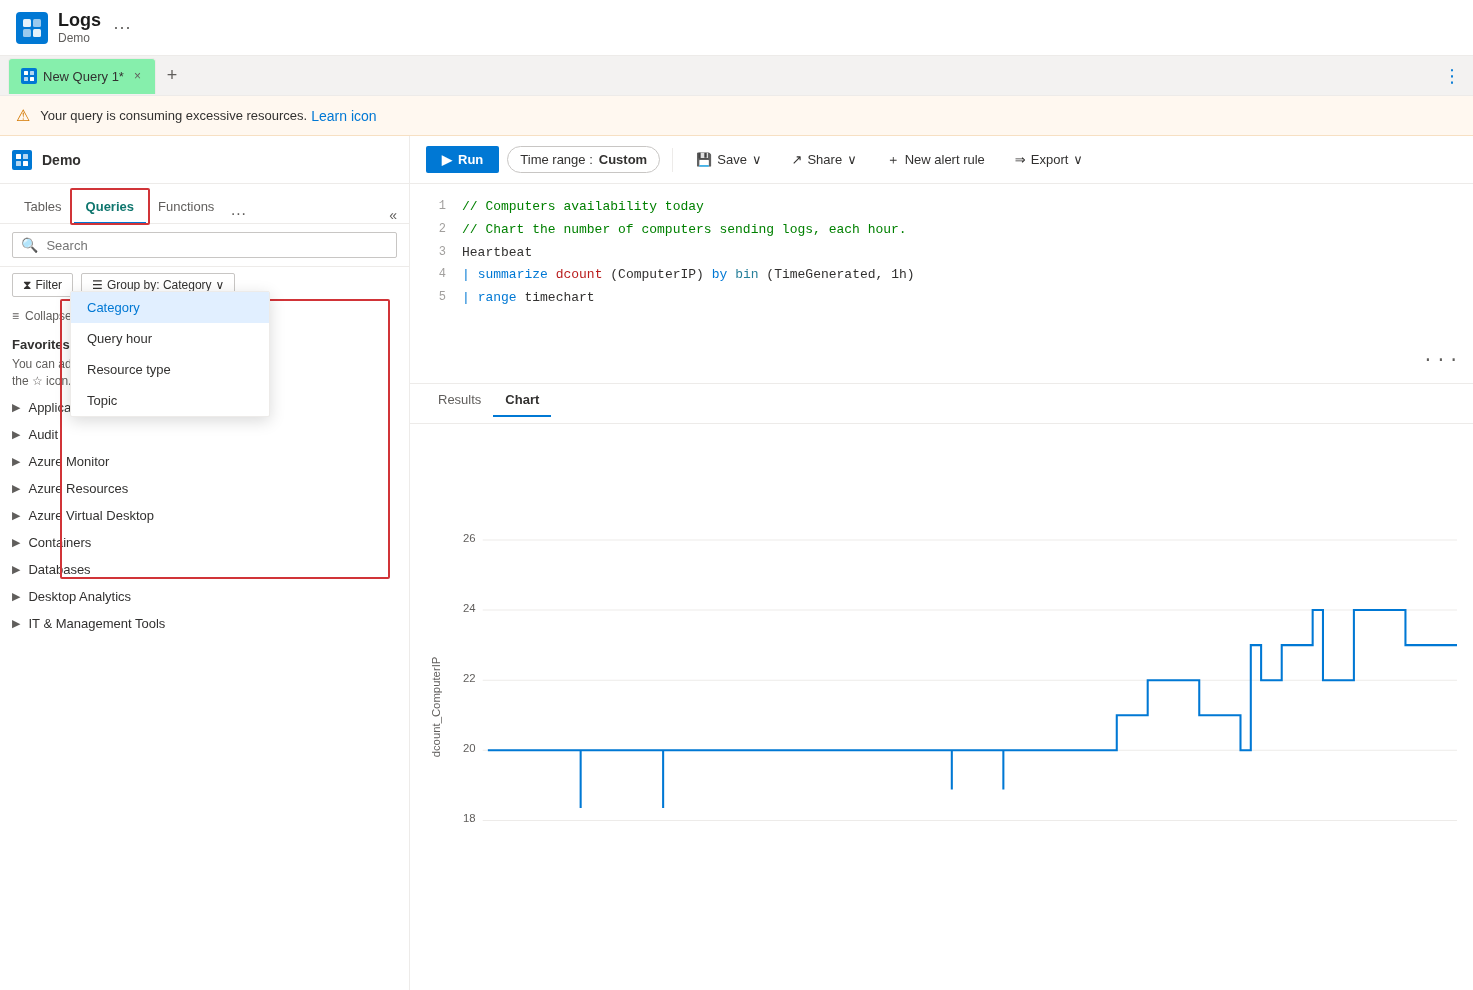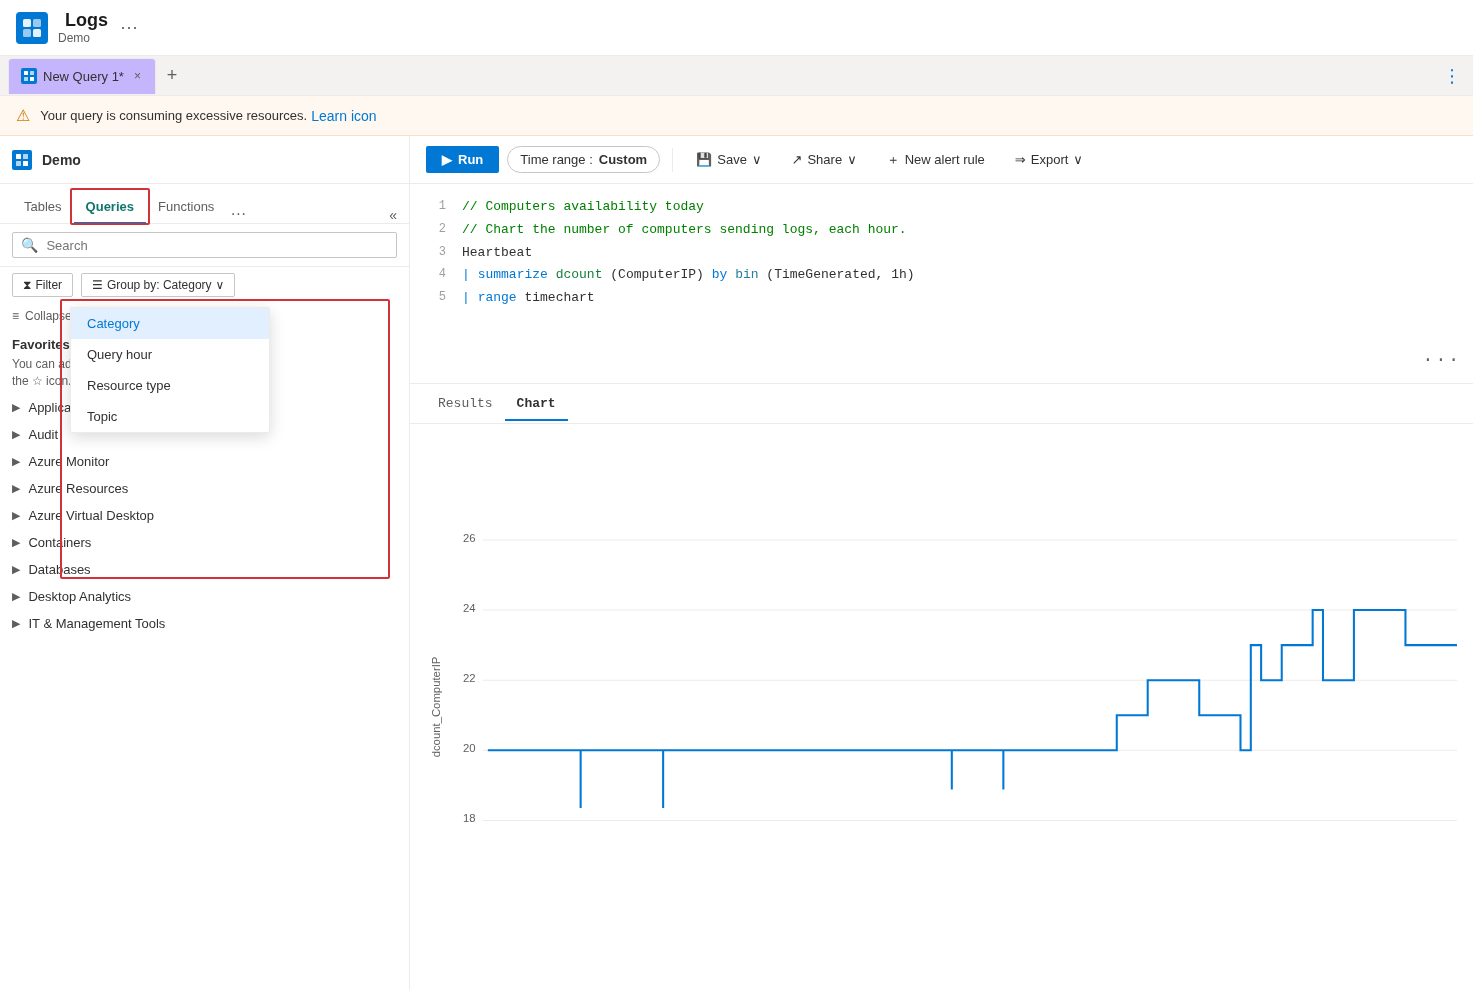--- a/index.html
+++ b/index.html
@@ -17,39 +17,39 @@
     .app-logo {
       width: 32px; height: 32px;
       background: #0078d4;
       border-radius: 4px;
       display: flex; align-items: center; justify-content: center;
       margin-right: 10px;
       flex-shrink: 0;
     }
     .app-logo svg { width: 22px; height: 22px; }
     .app-title-block { display: flex; flex-direction: column; }
-    .app-title { font-size: 18px; font-weight: 600; color: #1b1b1b; margin-left: 7px; }
+    .app-title { font-size: 18px; font-weight: 600; color: #1b1b1b; }
     .app-subtitle { font-size: 12px; color: #605e5c; }
     .header-ellipsis { margin-left: 12px; color: #605e5c; font-size: 18px; cursor: pointer; }
 
     
     .tab-bar {
       display: flex;
       align-items: center;
       background: #f3f2f1;
       border-bottom: 1px solid #edebe9;
       height: 40px;
       padding: 0 8px;
     }
     .tab-item {
       display: flex;
       align-items: center;
       padding: 0 12px;
       height: 36px;
-      background: #c4b5fd;
+      background: #86efac;
       border: 1px solid #edebe9;
       border-bottom: none;
       border-radius: 4px 4px 0 0;
       margin-right: 2px;
       cursor: pointer;
       font-size: 13px;
       color: #323130;
       font-weight: 500;
       position: relative;
     }
@@ -222,21 +222,21 @@
       background: #fff;
       cursor: pointer;
       font-size: 12px;
       color: #323130;
       font-weight: 500;
     }
 
     
     .dropdown-overlay {
       position: absolute;
-      top: 40px;
+      top: 24px;
       left: 70px;
       z-index: 100;
       background: #fff;
       border: 1px solid #edebe9;
       box-shadow: 0 4px 16px rgba(0,0,0,0.15);
       border-radius: 2px;
       min-width: 200px;
       overflow: hidden;
     }
     .dropdown-item {
@@ -436,25 +436,24 @@
       bottom: 8px;
       right: 12px;
       color: #605e5c;
       font-size: 18px;
       letter-spacing: 2px;
     }
 
     
     .result-tabs {
       display: flex;
-      align-items: center;
+      align-items: flex-start;
       border-bottom: 1px solid #edebe9;
       padding: 0 16px;
       height: 40px;
-      font-family: Liberation Mono, monospace;
     }
     .result-tab {
       padding: 8px 12px;
       cursor: pointer;
       font-size: 13px;
       color: #605e5c;
       border-bottom: 2px solid transparent;
       margin-bottom: -1px;
     }
     .result-tab.active {
@@ -673,21 +672,21 @@
       </div>
       <div class="code-line">
         <span class="line-num">3</span>
         <span class="code-plain">Heartbeat</span>
       </div>
       <div class="code-line">
         <span class="line-num">4</span>
         <span class="code-plain">
           <span style="color:#0078d4">|</span>
           <span style="color:#0078d4"> summarize</span>
-          <span style="color:#15803d"> dcount</span>
+          <span style="color:#b91c1c"> dcount</span>
           <span style="color:#323130">(ComputerIP)</span>
           <span style="color:#0078d4"> by</span>
           <span style="color:#323130"> </span>
           <span style="color:#267f99">bin</span>
           <span style="color:#323130">(TimeGenerated, 1h)</span>
         </span>
       </div>
       <div class="code-line">
         <span class="line-num">5</span>
         <span class="code-plain">

